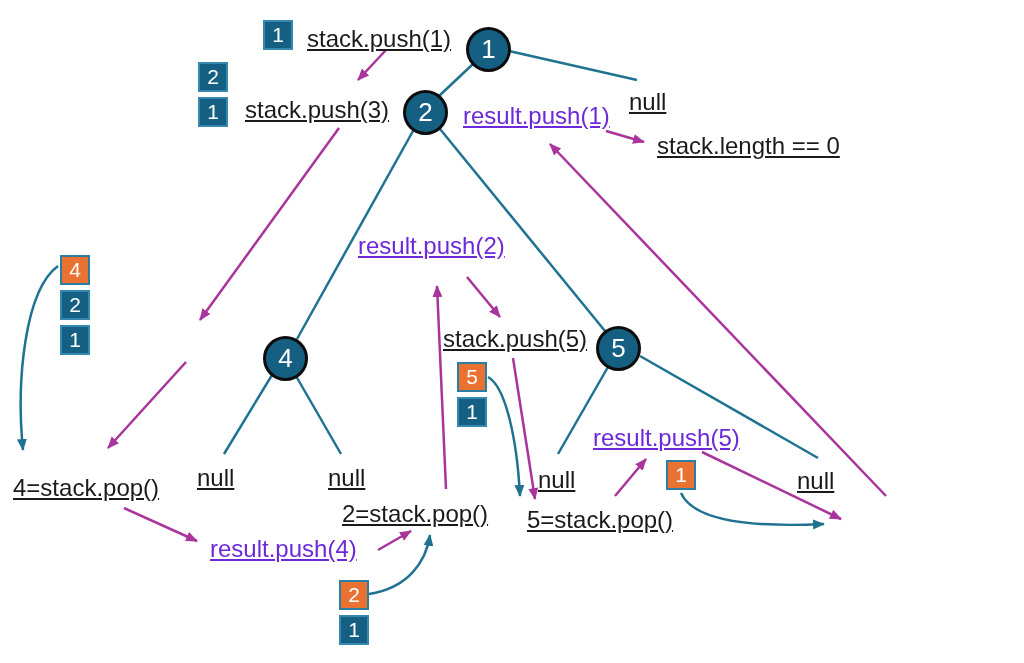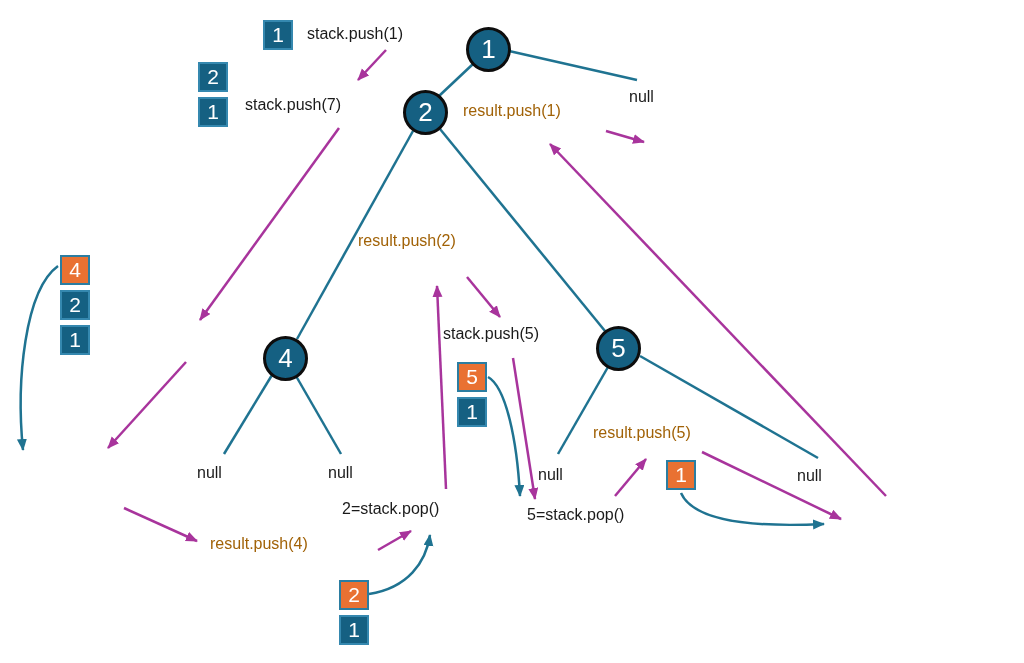--- a/index.html
+++ b/index.html
@@ -1,20 +1,20 @@
 <!DOCTYPE html>
 <html><head>
 <meta charset="utf-8">
 <style>
   html,body{margin:0;padding:0;background:#fff;}
   #canvas{position:relative;width:1024px;height:663px;background:#ffffff;overflow:hidden;
           font-family:"Liberation Sans",sans-serif;}
   #wires{position:absolute;left:0;top:0;width:1024px;height:663px;}
-  .lbl{position:absolute;font-size:16px;color:#1a1a1a;white-space:nowrap;letter-spacing:0px;}
-  .lbl.orange{color:#a16207;}
+  .lbl{position:absolute;font-size:24px;color:#1a1a1a;white-space:nowrap;letter-spacing:0px;text-decoration:underline;}
+  .lbl.orange{color:#6d28d9;}
   .node{position:absolute;width:45px;height:45px;border-radius:50%;background:#156082;
         border:3px solid #0d0d0d;box-sizing:border-box;color:#fff;display:flex;
         align-items:center;justify-content:center;font-size:26px;}
   .stack{position:absolute;display:flex;flex-direction:column;gap:5px;}
   .cell{width:30px;height:30px;box-sizing:border-box;display:flex;align-items:center;
         justify-content:center;color:#fff;font-size:21px;border:2px solid #3588AF;}
   .cell.teal{background:#156082;}
   .cell.orange{background:#E97132;border-color:#2B7DA1;}
 </style>
 </head>
@@ -94,31 +94,33 @@
   <div class="stack" style="left:339px;top:580px;">
     <div class="cell orange">2</div>
     <div class="cell teal">1</div>
   </div>
 
   <div class="stack" style="left:666px;top:460px;">
     <div class="cell orange">1</div>
   </div>
 
   <div class="lbl" style="left:307px;top:25px;">stack.push(1)</div>
-  <div class="lbl" style="left:245px;top:96px;">stack.push(7)</div>
+  <div class="lbl" style="left:245px;top:96px;">stack.push(3)</div>
   <div class="lbl" style="left:443px;top:325px;">stack.push(5)</div>
 
   <div class="lbl orange" style="left:463px;top:102px;">result.push(1)</div>
   <div class="lbl orange" style="left:358px;top:232px;">result.push(2)</div>
   <div class="lbl orange" style="left:210px;top:535px;text-align:right;">result.push(4)</div>
   <div class="lbl orange" style="left:593px;top:416px;margin-top:8px;">result.push(5)</div>
 
+  <div class="lbl" style="left:13px;top:474px;">4=stack.pop()</div>
   <div class="lbl" style="left:342px;top:500px;">2=stack.pop()</div>
   <div class="lbl" style="left:527px;top:506px;">5=stack.pop()</div>
 
+  <div class="lbl" style="left:657px;top:132px;">stack.length == 0</div>
 
   <div class="lbl" style="left:629px;top:88px;">null</div>
   <div class="lbl" style="left:197px;top:464px;">null</div>
   <div class="lbl" style="left:328px;top:464px;">null</div>
   <div class="lbl" style="left:538px;top:466px;">null</div>
   <div class="lbl" style="left:797px;top:467px;">null</div>
 
 </div>
 
 </body></html>

